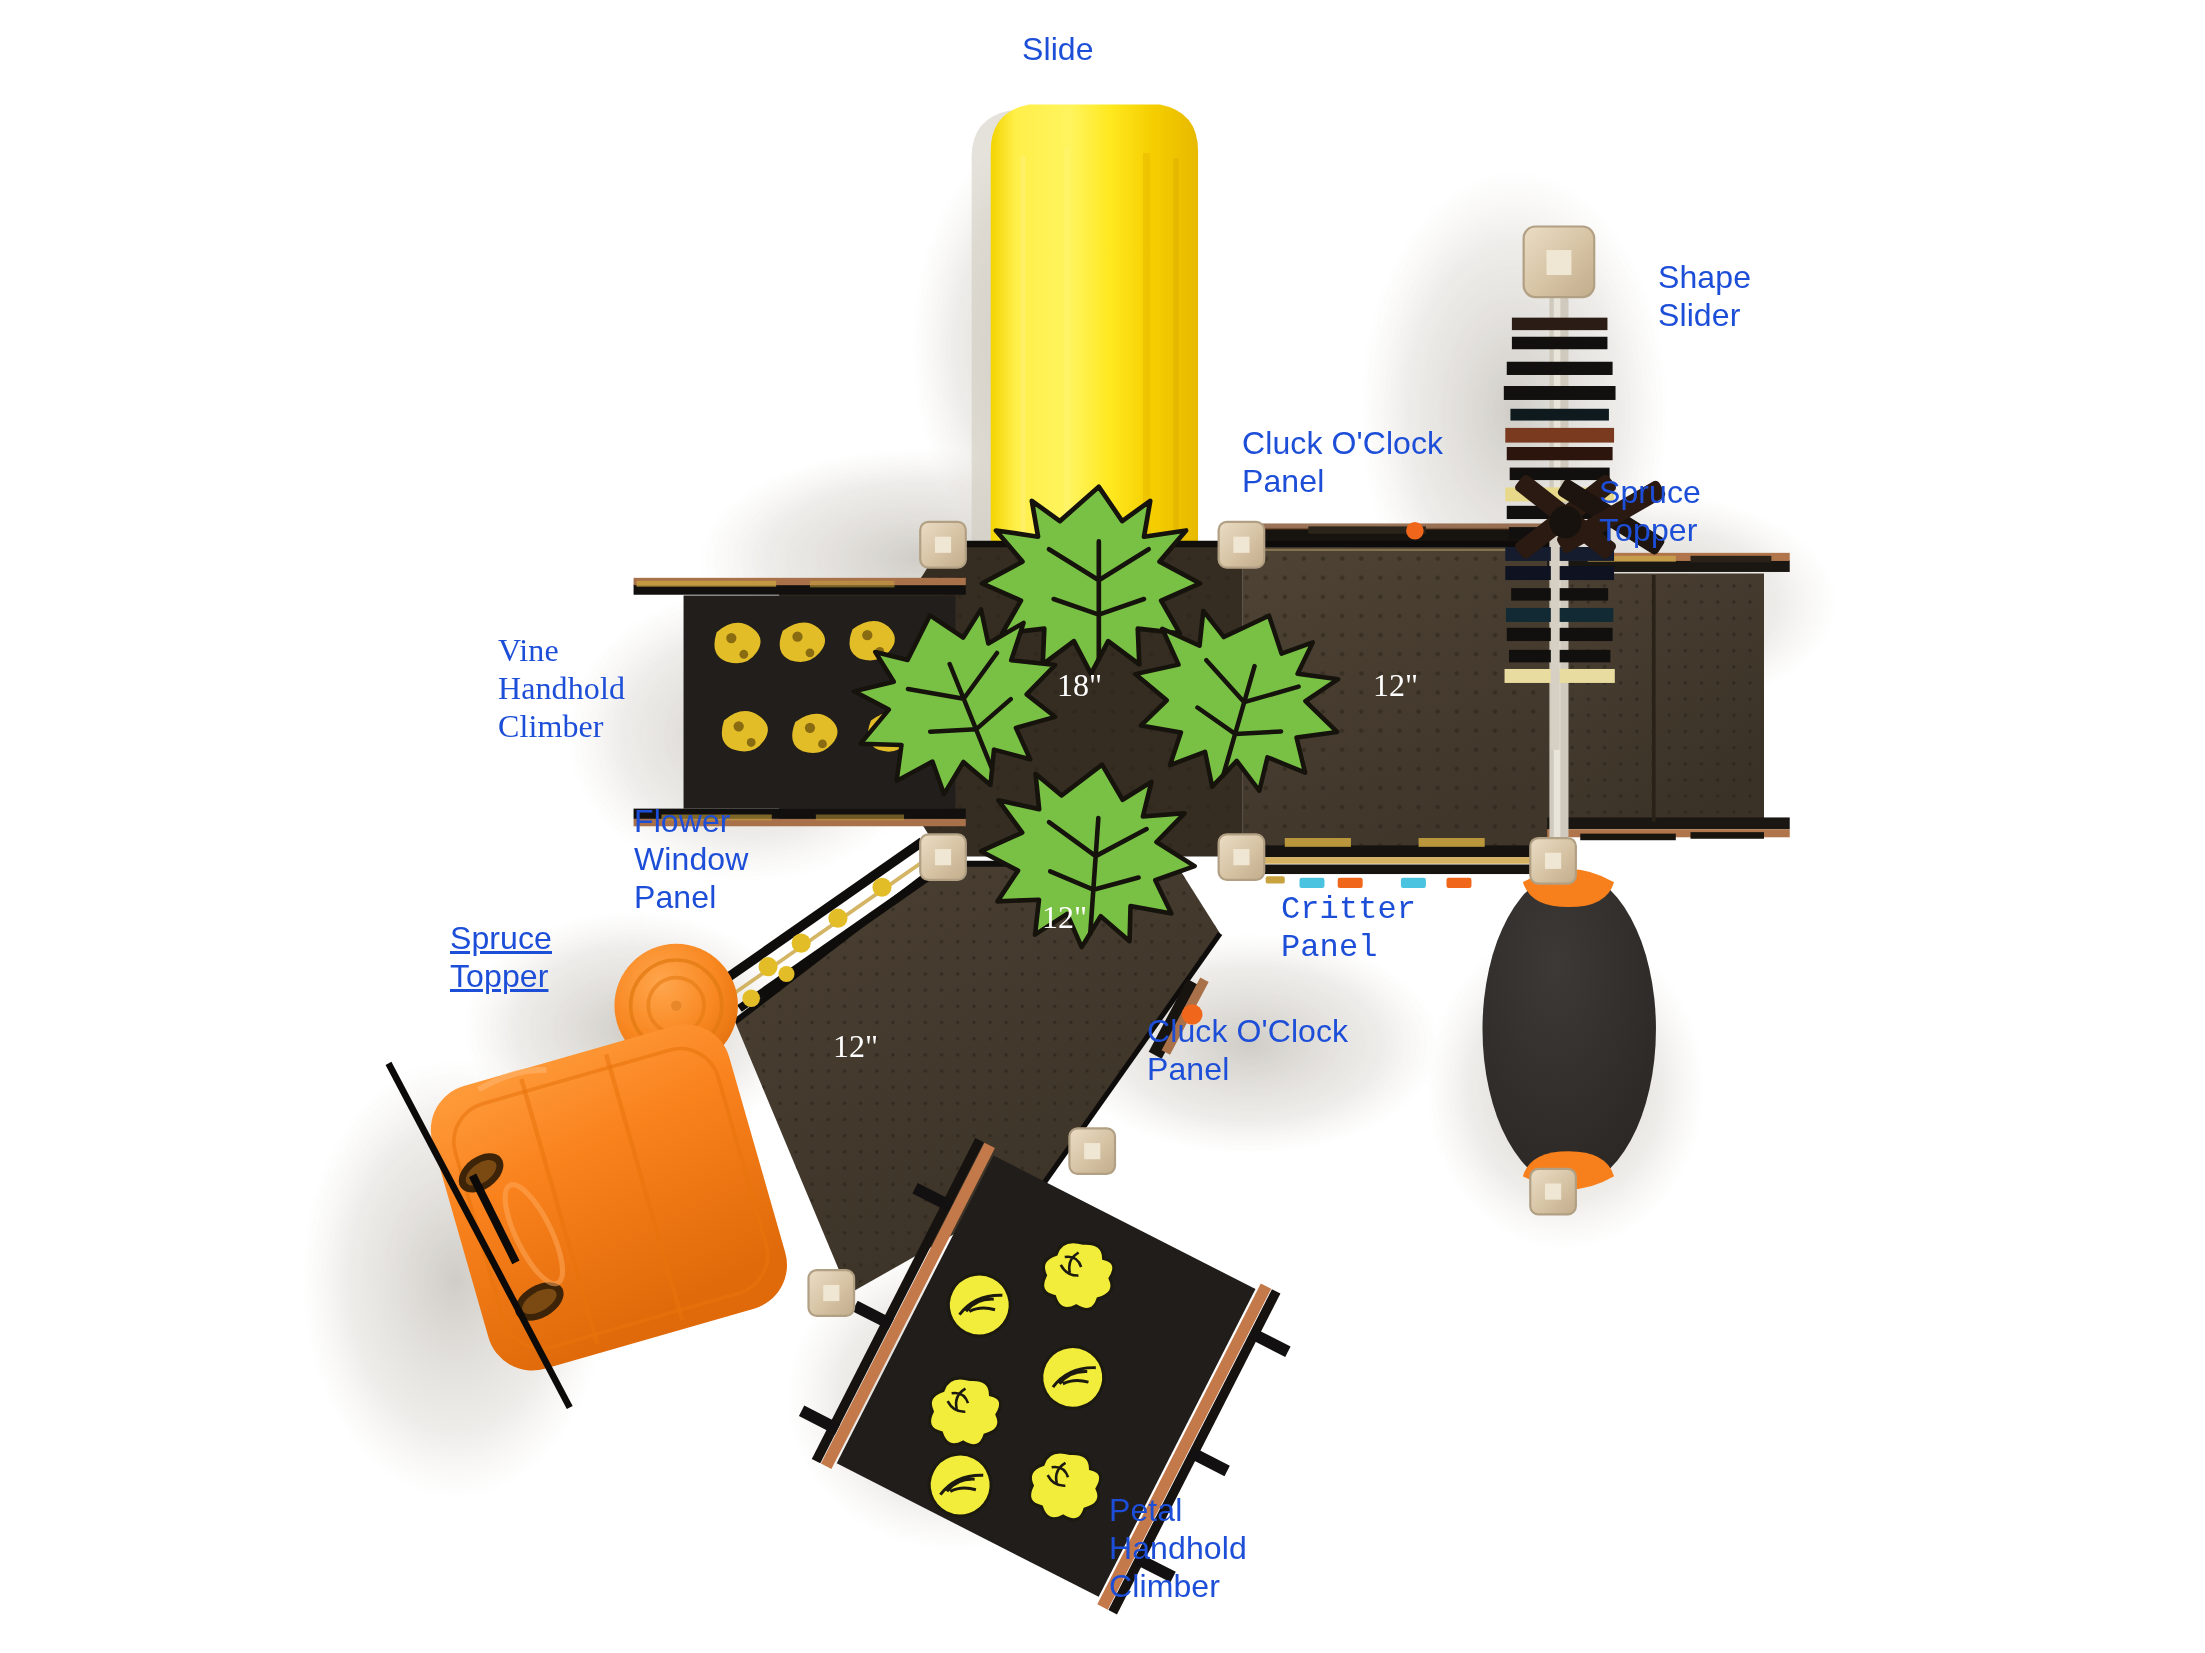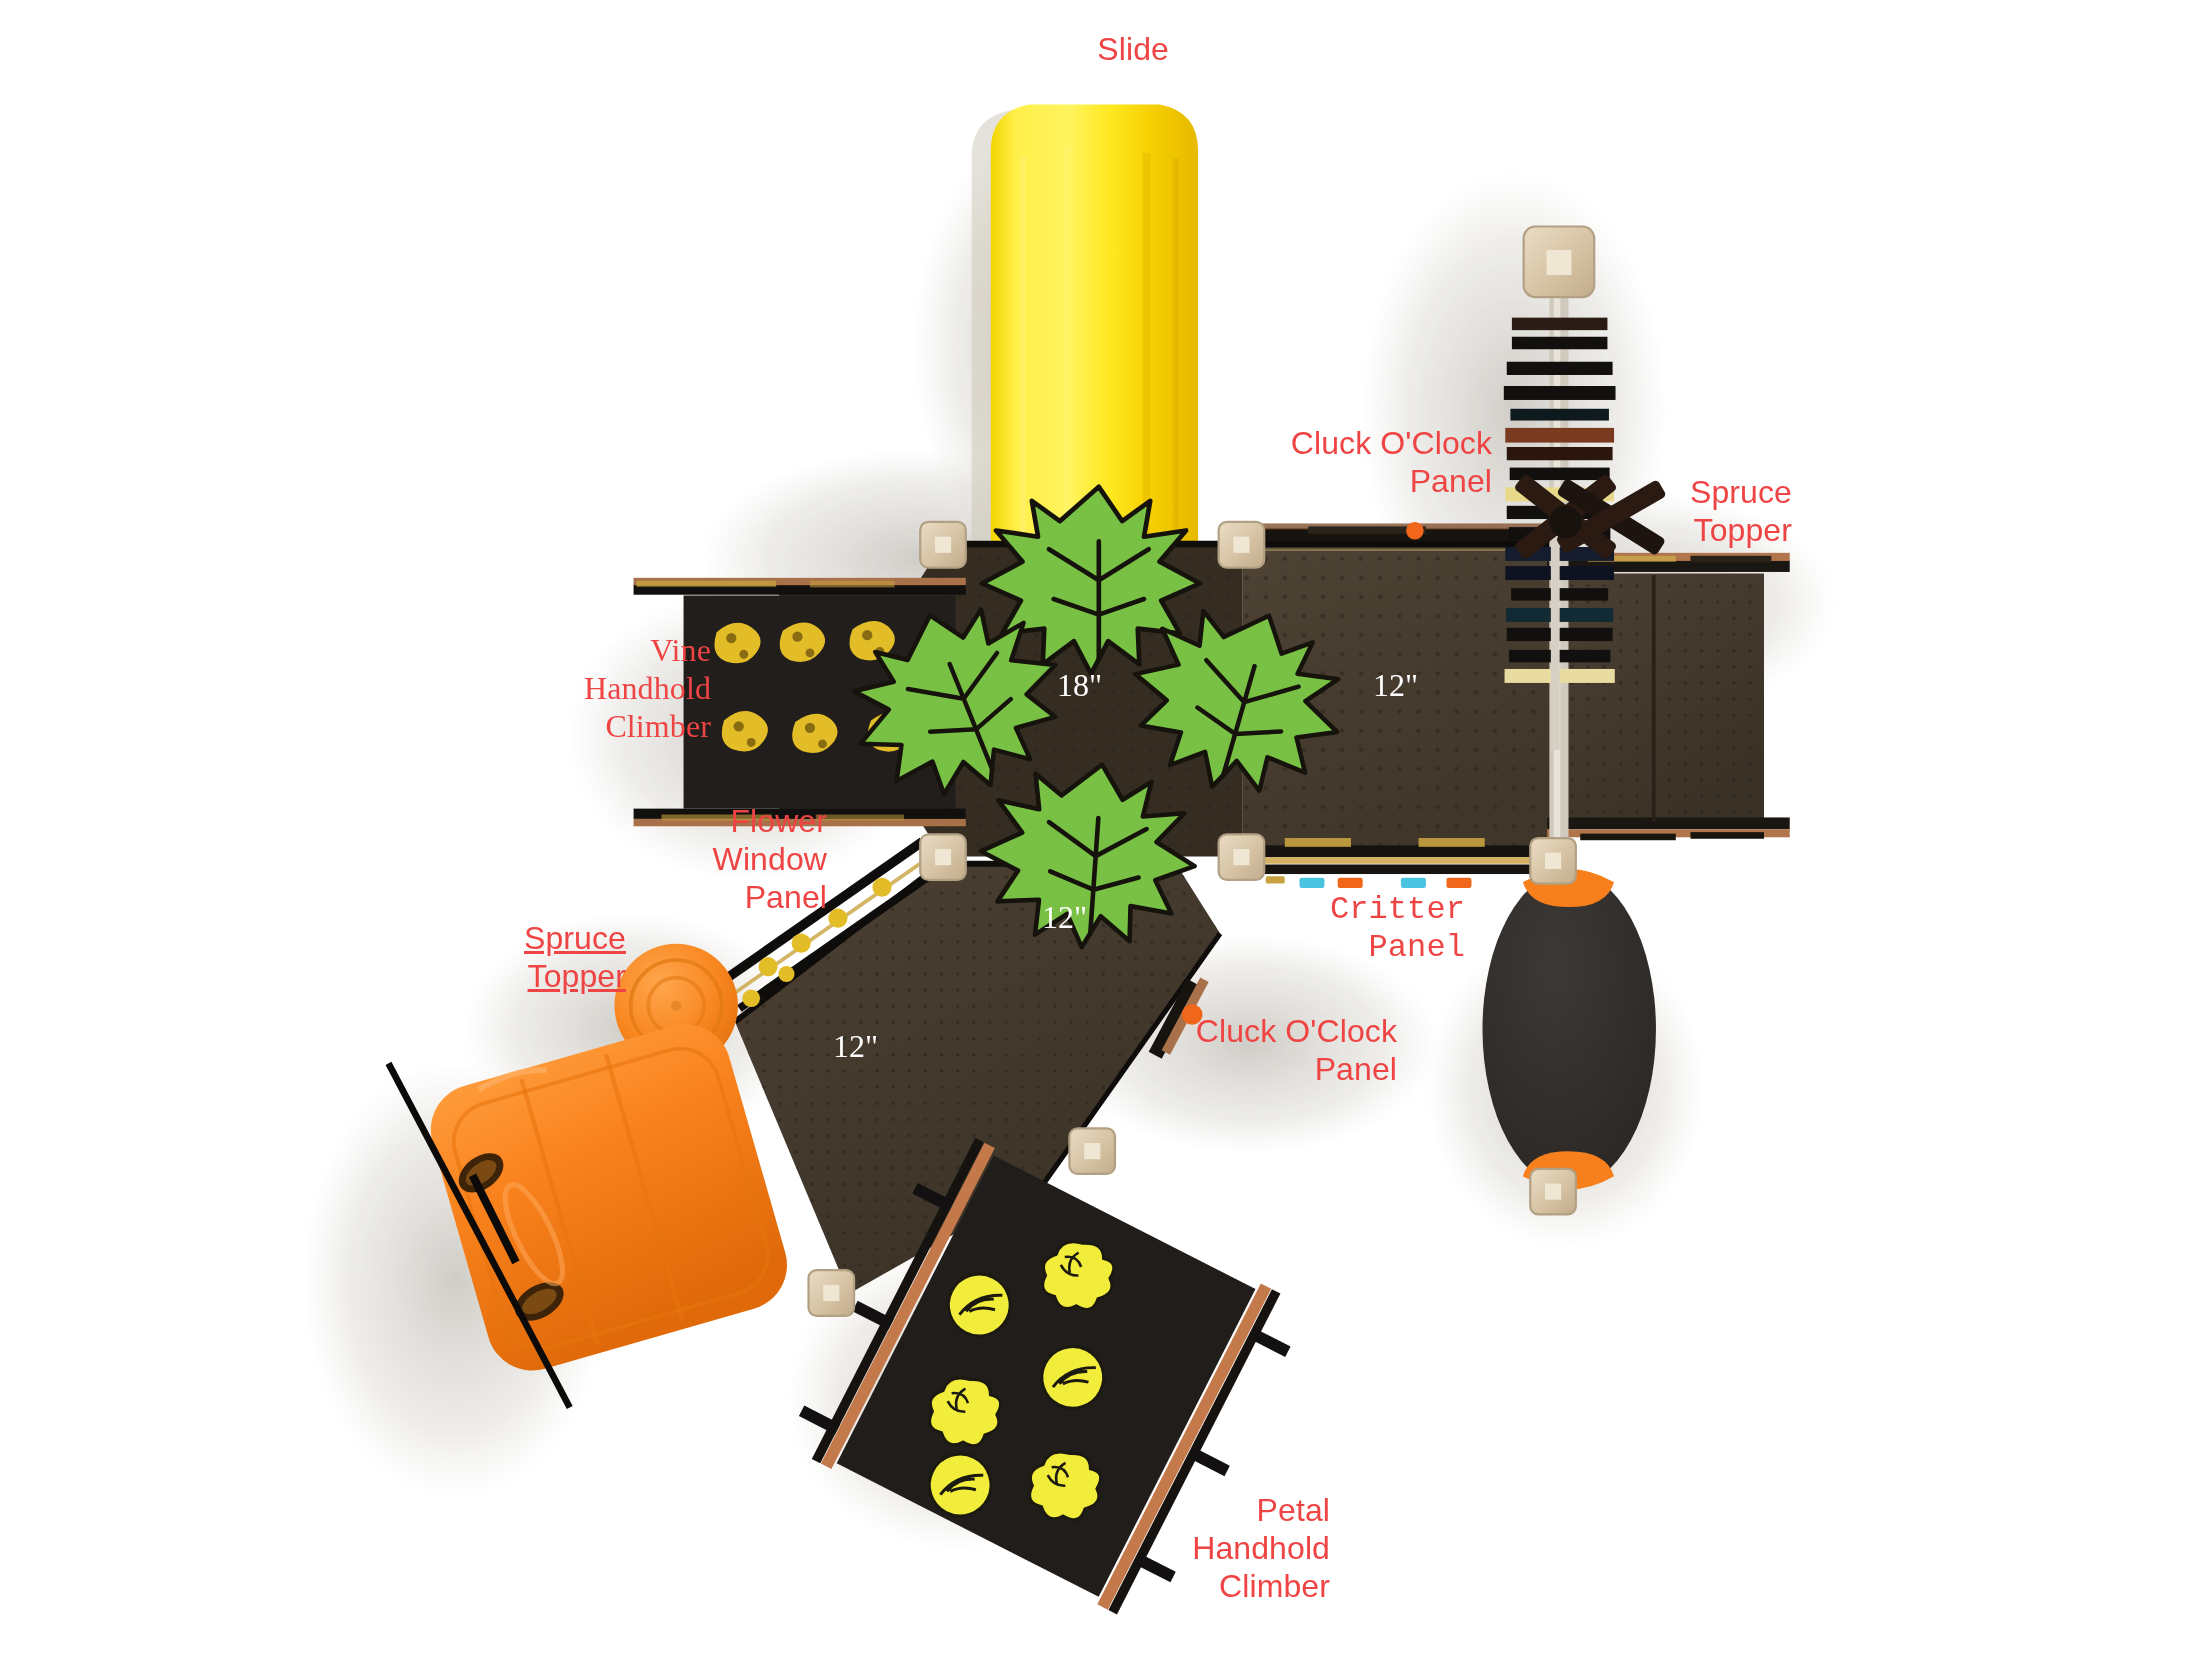--- a/index.html
+++ b/index.html
@@ -6,24 +6,24 @@
   html,body{margin:0;padding:0;background:#ffffff;}
   body{
     font-family:"Liberation Sans","DejaVu Sans",sans-serif;
     width:2205px;height:1654px;overflow:hidden;position:relative;
   }
   #stage{position:absolute;inset:0;width:2205px;height:1654px;background:#fff;}
   svg#scene{position:absolute;left:0;top:0;width:2205px;height:1654px;}
 
   .callout{
     position:absolute;
-    color:#ef4444;
+    color:#1d4ed8;
     font-size:32px;
     line-height:1.18;
-    text-align:right;
+    text-align:left;
     white-space:pre-line;
     font-family:"Liberation Sans","DejaVu Sans",sans-serif;
     letter-spacing:0.1px;
     pointer-events:auto;
   }
   .dimlabel{
     position:absolute;
     color:#ffffff;
     font-size:32px;
     font-family:"Liberation Serif","DejaVu Serif",serif;
@@ -386,20 +386,22 @@
 
   </svg>
 
   <div class="dimlabel" style="left:1057px;top:667px;">18"</div>
   <div class="dimlabel" style="left:1373px;top:667px;">12"</div>
   <div class="dimlabel" style="left:1042px;top:899px;">12"</div>
   <div class="dimlabel" style="left:833px;top:1028px;">12"</div>
 
   <div class="callout" style="left:1022px;top:31px;width:147px;">Slide</div>
 
+  <div class="callout" style="left:1658px;top:259px;width:198px;">Shape
+Slider</div>
 
 
   <div class="callout" style="left:1242px;top:425px;width:250px;">Cluck O'Clock
 Panel</div>
 
   <div class="callout" style="left:1599px;top:474px;width:193px;">Spruce
 Topper</div>
 
   <div class="callout" style="left:498px;top:632px;width:213px;font-family:Liberation Serif, serif;">Vine
 Handhold

